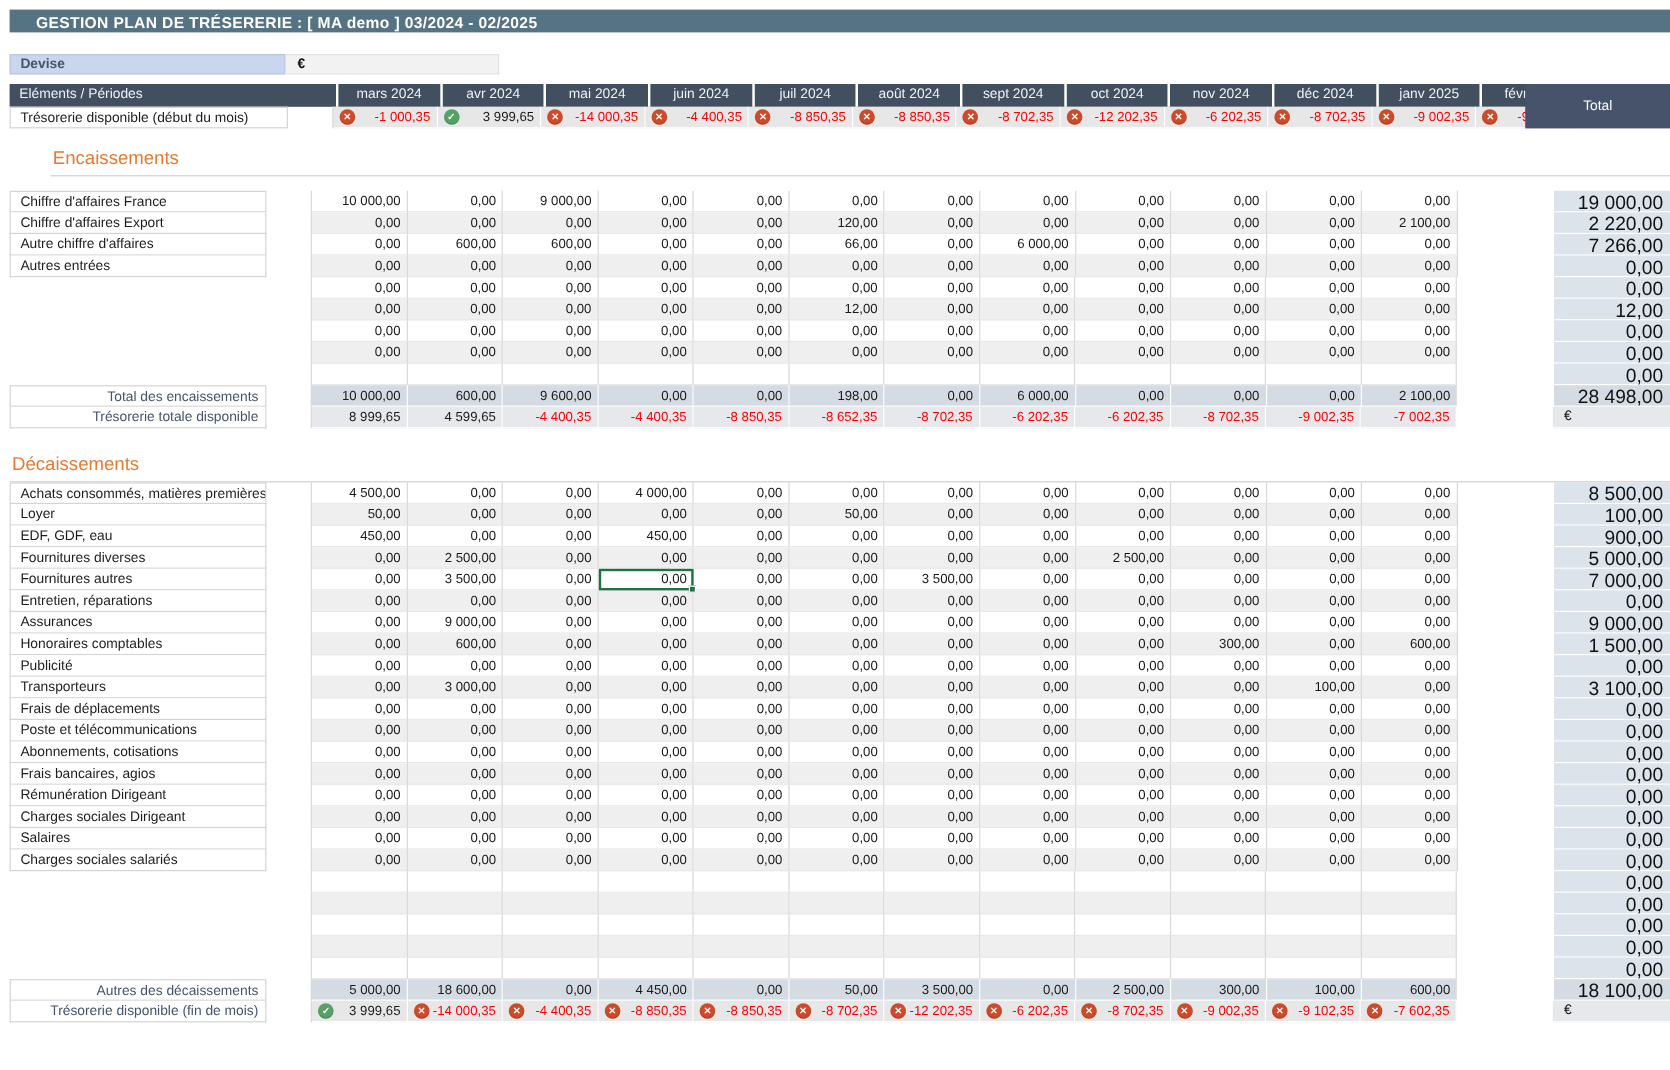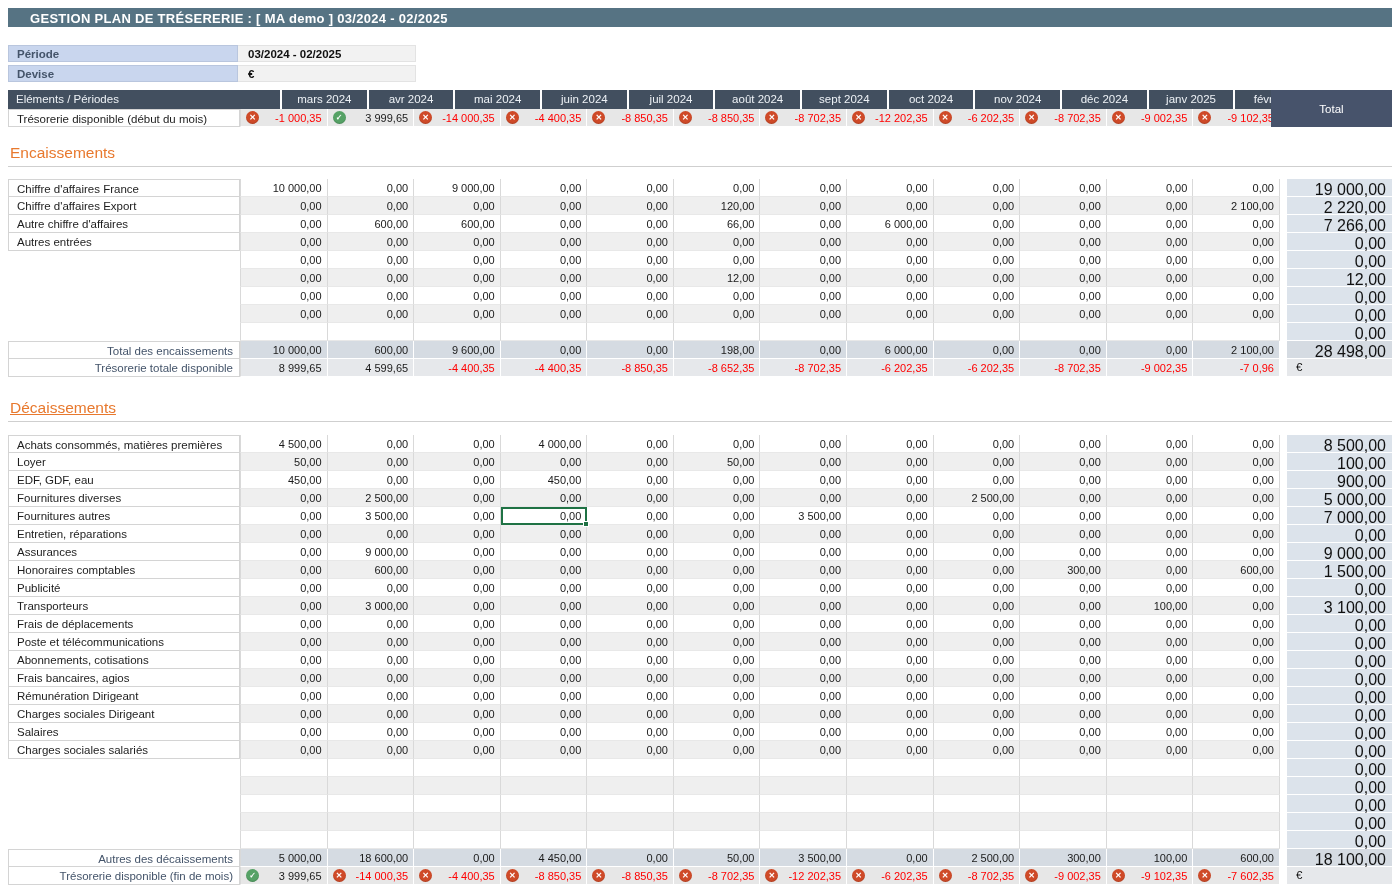--- a/index.html
+++ b/index.html
@@ -42,21 +42,21 @@
   .hdrwrap{position:relative;}
   .hr{display:flex;height:19px;}
   .hlbl{width:272px;background:var(--c-header);color:#eef2f6;font-size:11.5px;line-height:19px;
     padding-left:8px;}
   .hmonths{width:1040px;display:flex;}
   .hcell{flex:1;background:var(--c-header);color:#eef2f6;font-size:11.5px;line-height:19px;
     text-align:center;border-left:2px solid #fff;white-space:nowrap;overflow:hidden;}
   .total-merged{position:absolute;top:0;right:0;width:121px;height:37px;background:var(--c-total-header);
     color:#fff;font-size:11.5px;display:flex;align-items:center;justify-content:center;}
 
-  .r{display:flex;height:18px;}
+  .r{display:flex;height:18px;gap:37px;}
   .lbl{width:232px;background:#fff;color:#1d1d1d;font-size:11.5px;line-height:16px;
     padding:1px 6px 0 8px;border:1px solid var(--c-label-border);border-top:none;
     white-space:nowrap;overflow:hidden;}
   .r.first .lbl{border-top:1px solid var(--c-label-border);}
   .lbl.blank{border:none;background:transparent;}
   .lbl.right{text-align:right;color:var(--c-slate);}
   .months{width:1040px;display:flex;}
   .mcell{flex:1;display:flex;align-items:center;justify-content:flex-end;padding:0 5px 0 2px;
     font-size:11px;color:#1a1a1a;border-right:1px solid var(--c-grid-v);
     border-bottom:1px solid var(--c-grid-h);position:relative;white-space:nowrap;overflow:visible;}
@@ -85,35 +85,31 @@
     line-height:13px;box-shadow:inset 0 -1px 1px rgba(0,0,0,.15);}
   .ico.err{background:var(--c-icon-err);}
   .ico.ok{background:var(--c-icon-ok);}
 
   .sel{outline:2px solid var(--c-sel);outline-offset:-2px;background:#fff !important;z-index:3;}
   .sel .handle{position:absolute;right:-3px;bottom:-3px;width:6px;height:6px;
     background:var(--c-sel);border:1px solid #fff;z-index:4;}
 
   .section-heading{font-size:15.5px;color:var(--c-accent);padding:0 0 4px 2px;
     border-bottom:1px solid #cfcfcf;}
-  .sh-enc{margin-top:17px;margin-bottom:12px;}
-  .sh-dec{margin-top:22px;margin-bottom:13px;text-decoration:underline;}
+  .sh-enc{margin-top:17px;margin-bottom:12px;margin-left:34px;}
+  .sh-dec{margin-top:22px;}
 </style>
 </head>
 <body>
 
 <div class="page">
 
   <div class="title-bar">GESTION PLAN DE TRÉSERERIE  :  [ MA demo ]  03/2024  -  02/2025</div>
 
   <div class="info-block">
-    <div class="info-row">
-      <div class="info-label">Période</div>
-      <div class="info-value">03/2024  -  02/2025</div>
-    </div>
     <div class="info-row">
       <div class="info-label">Devise</div>
       <div class="info-value">€</div>
     </div>
   </div>
 
   <div class="sheet">
     <div class="hdrwrap">
       <div class="hr" id="hdr-row">
           <div class="hlbl">Eléments / Périodes</div>
@@ -634,21 +630,21 @@
             <div class="mcell">
               <span class="v neg">-6 202,35</span>
             </div>
             <div class="mcell">
               <span class="v neg">-8 702,35</span>
             </div>
             <div class="mcell">
               <span class="v neg">-9 002,35</span>
             </div>
             <div class="mcell">
-              <span class="v neg">-7 0,96</span>
+              <span class="v neg">-7 002,35</span>
             </div>
           </div>
           <div class="gapc"></div>
           <div class="tcell euro">€</div>
         </div>
       </div>
 
     <div class="section-heading sh-dec">Décaissements</div>
     <div class="body" id="dec-body">
         <div class="r first">

